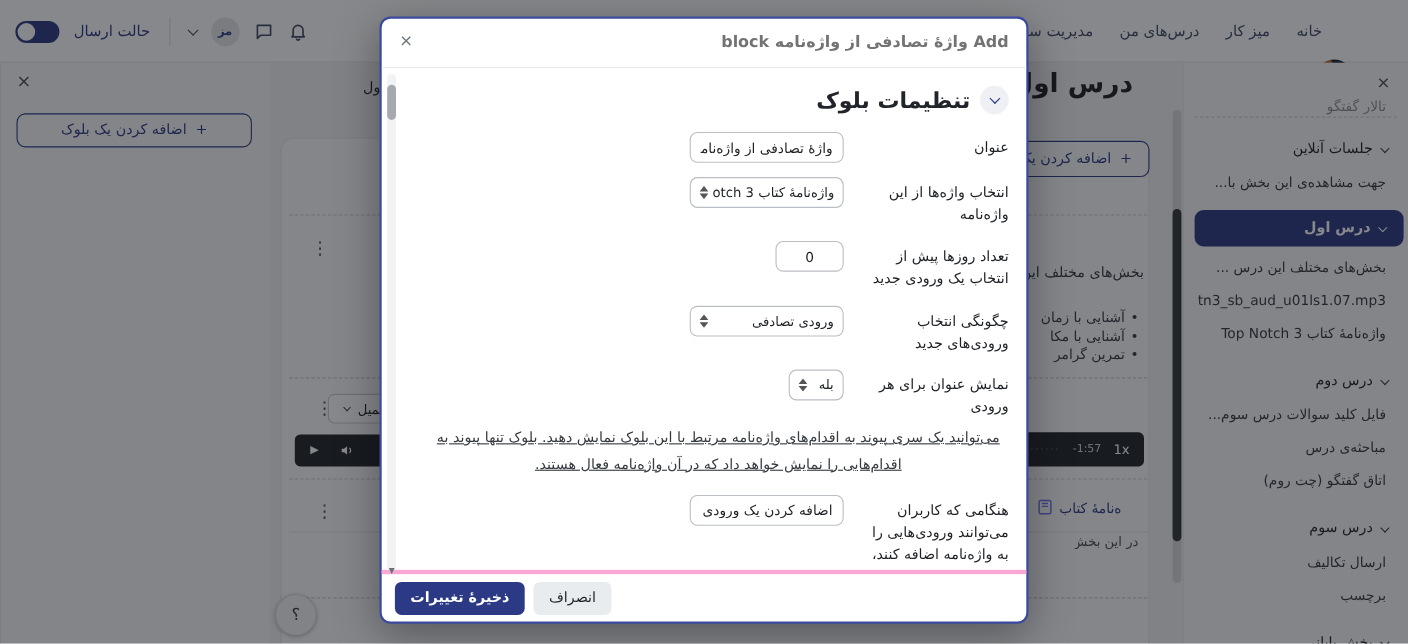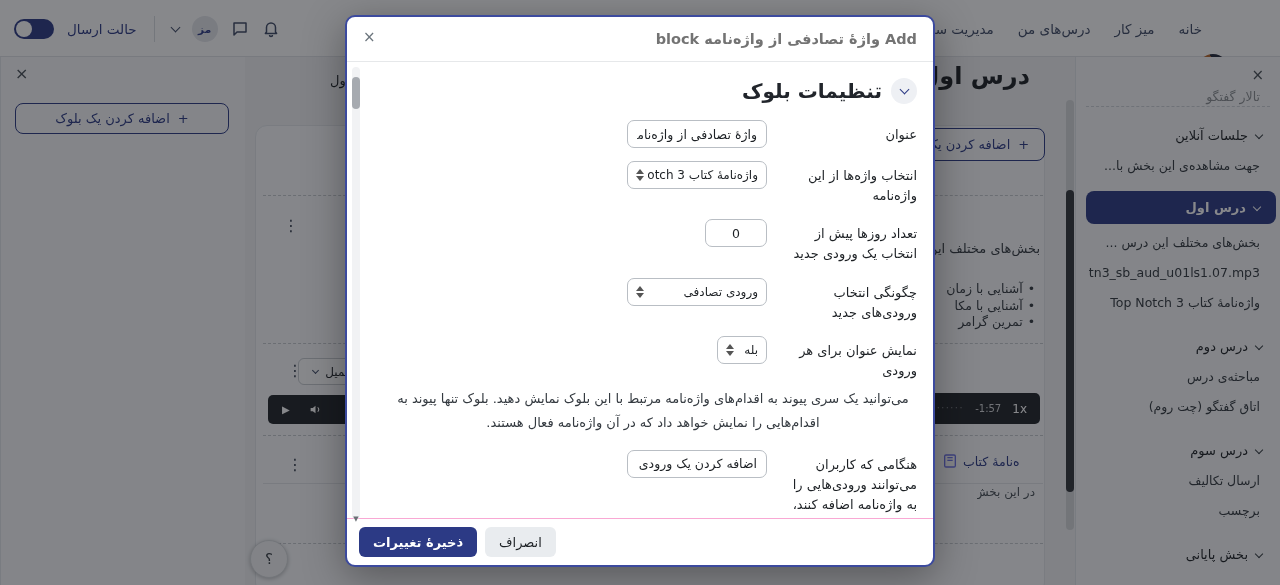--- a/index.html
+++ b/index.html
@@ -76,22 +76,22 @@
   .chev-circle .chev { border-color:#2c3a85; margin-top:-3px; }
   .frow { display:flex; margin-bottom:13px; }
   .flabel { width:150px; padding-left:14px; font-size:13px; color:#1d2125; line-height:1.55; padding-top:5px; flex:none; }
   .fctl { width:140px; display:flex; justify-content:flex-start; flex:none; }
   .tinput { height:28px; border:1px solid #b9bec4; border-radius:7px; font-size:12.5px; color:#1d2125; background:#fff; padding:0 9px; text-align:right; direction:rtl; outline:none; }
   .w-md { width:140px; } .w-sm { width:62px; } .w-xs { width:50px; }
   .selbox { height:28px; border:1px solid #b9bec4; border-radius:7px; background:#fff; display:flex; align-items:center; justify-content:space-between; padding:0 8px; direction:rtl; cursor:pointer; }
   .sel-val { font-size:12px; color:#1d2125; white-space:nowrap; overflow:hidden; }
   .updown { flex:none; margin-right:4px; }
   .num { text-align:center; }
-  .m-note { text-align:center; font-size:13px; color:#343a40; line-height:1.8; margin:4px 2px 16px; }
-  .m-footer { height:47px; border-top:1px solid #f9a8d4; flex:none; display:flex; align-items:center; gap:8px; padding:0 12px; direction:ltr; }
+  .m-note { text-align:center; font-size:13px; color:#343a40; line-height:1.8; margin:4px 2px 16px;text-decoration:underline; }
+  .m-footer { height:47px; border-top:4px solid #f9a8d4; flex:none; display:flex; align-items:center; gap:8px; padding:0 12px; direction:ltr; }
   .btn { height:30px; border:none; border-radius:6px; font-size:13px; padding:0 14px; cursor:pointer; white-space:nowrap; }
   .btn-primary { background:#2c3a85; color:#fff; font-weight:bold; }
   .btn-light { background:#e9ecef; color:#1d2125; }
   .m-sb-track { position:absolute; left:5px; top:50px; width:8px; height:452px; background:#f1f2f4; border-radius:4px; z-index:101; }
   .m-sb-thumb { position:absolute; left:5px; top:60px; width:8px; height:32px; background:#a6aab0; border-radius:4px; z-index:102; }
   .m-sb-arrow { position:absolute; left:5px; top:498px; width:8px; text-align:center; font-size:7px; color:#6a6f75; z-index:102; }
 </style>
 </head>
 <body>
 
@@ -201,20 +201,21 @@
         <span class="sb-chev"></span>
         <span>درس اول</span>
       </div>
     <div class="sb-item">بخش‌های مختلف این درس ...</div>
     <div class="sb-item ltr-text" style="text-align:right">tn3_sb_aud_u01ls1.07.mp3</div>
     <div class="sb-item">واژه‌نامهٔ کتاب Top Notch 3</div>
     <div class="sb-section">
         <span class="sb-chev"></span>
         <span>درس دوم</span>
       </div>
+    <div class="sb-item">فایل کلید سوالات درس سوم...</div>
     <div class="sb-item">مباحثه‌ی درس</div>
     <div class="sb-item">اتاق گفتگو (چت روم)</div>
     <div class="sb-section">
         <span class="sb-chev"></span>
         <span>درس سوم</span>
       </div>
     <div class="sb-item">ارسال تکالیف</div>
     <div class="sb-item">برچسب</div>
     <div class="sb-section">
         <span class="sb-chev"></span>

